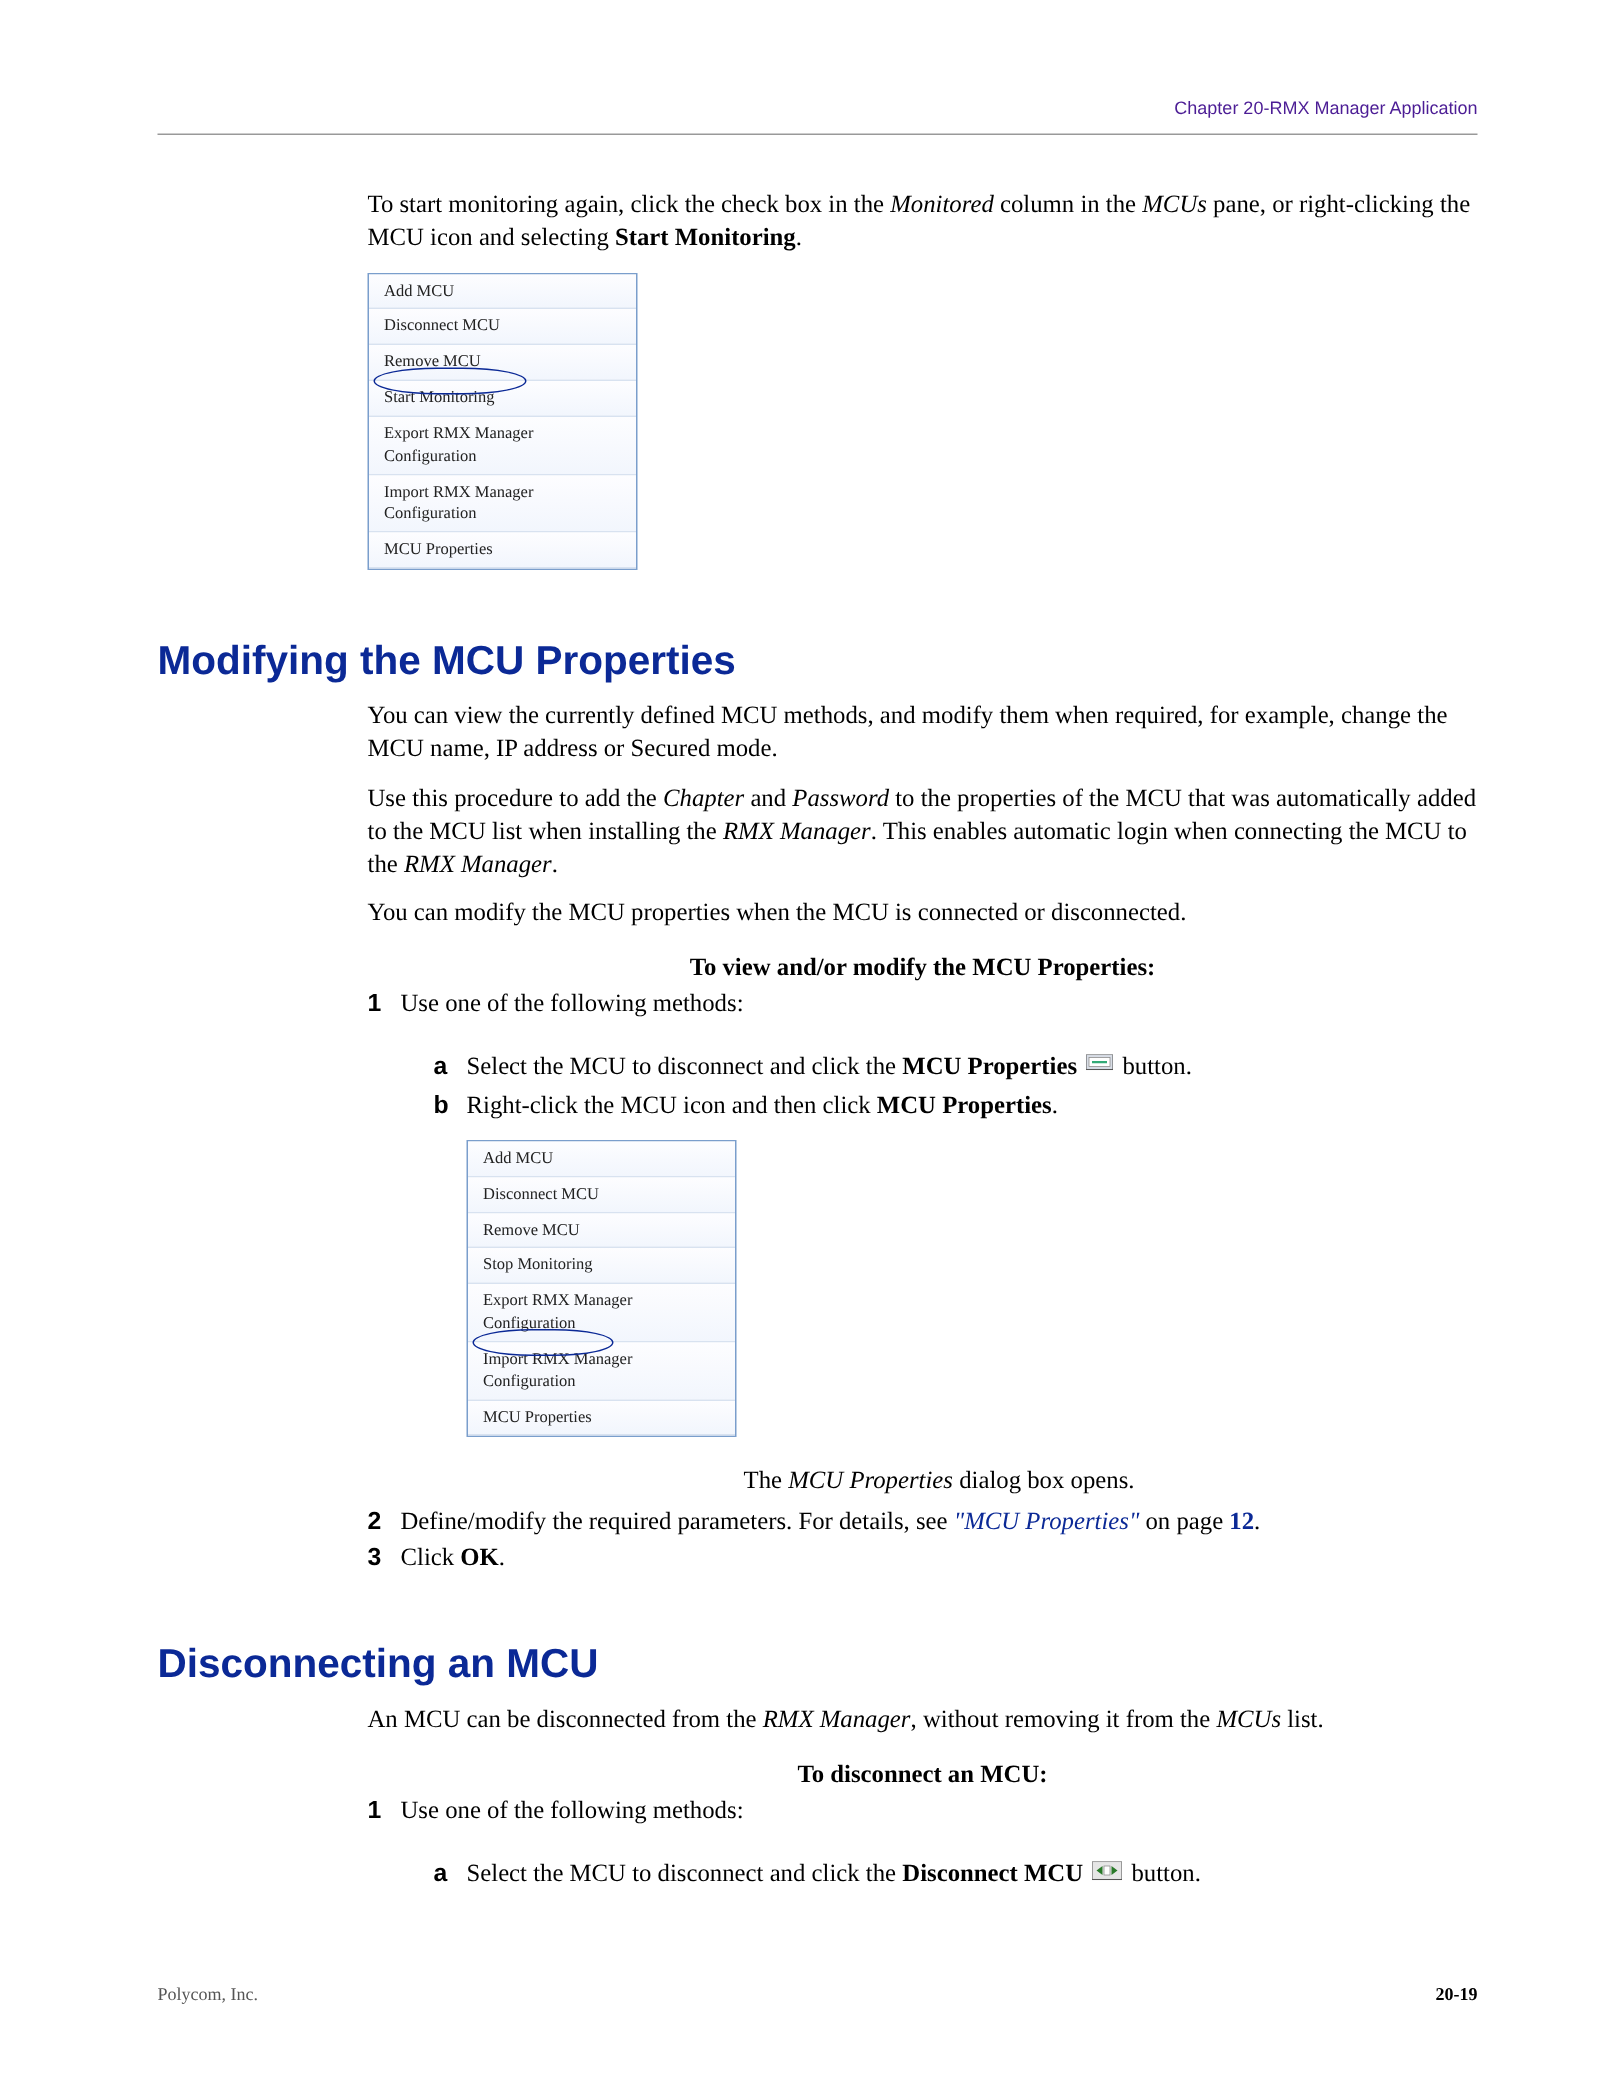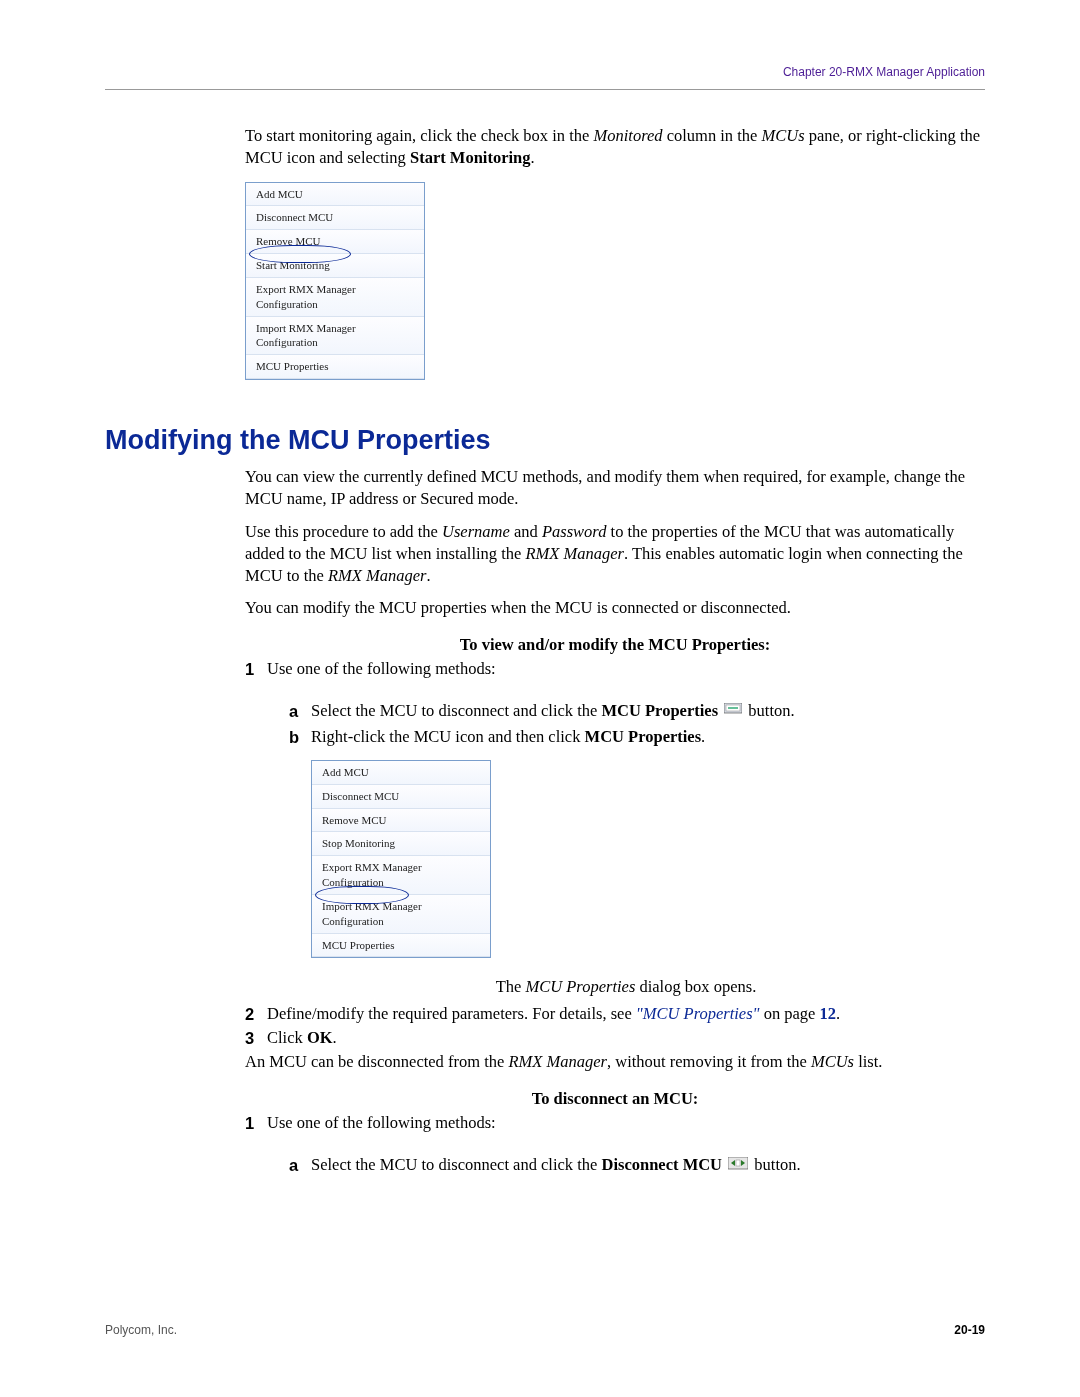--- a/index.html
+++ b/index.html
@@ -94,21 +94,21 @@
   .icon-box {
     display: inline-block;
     vertical-align: middle;
     margin: 0 2px;
   }
   .footer {
     position: absolute;
     left: 105px;
     right: 95px;
     bottom: 60px;
-    font-family: Liberation Sans, sans-serif;
+    font-family: Liberation Serif, serif;
     font-size: 12px;
     color: #555;
     display: flex;
     justify-content: space-between;
   }
   .footer .pg { font-weight: bold; color:#000; }
   .link-blue { color: #0b2996; font-weight: bold; }
 </style>
 </head>
 <body>
@@ -132,21 +132,21 @@
       <div class="menu-item">MCU Properties</div>
       <div class="circle-mark" style="left:3px; top:62px; width:100px; height:16px;"></div>
     </div>
   </div>
 
   <h2>Modifying the MCU Properties</h2>
 
   <div class="body-text">
     <p class="para">You can view the currently defined MCU methods, and modify them when required, for example, change the MCU name, IP address or Secured mode.</p>
     <p class="para-gap">
-      <span>Use this procedure to add the </span><em>Username</em><span> and </span><em>Password</em><span> to the properties of the MCU that was automatically added to the MCU list when installing the </span><em>RMX Manager</em><span>. This enables automatic login when connecting the MCU to the </span><em>RMX Manager</em><span>.</span>
+      <span>Use this procedure to add the </span><em>Chapter</em><span> and </span><em>Password</em><span> to the properties of the MCU that was automatically added to the MCU list when installing the </span><em>RMX Manager</em><span>. This enables automatic login when connecting the MCU to the </span><em>RMX Manager</em><span>.</span>
     </p>
     <p class="para-gap">You can modify the MCU properties when the MCU is connected or disconnected.</p>
 
     <p class="task-heading">To view and/or modify the MCU Properties:</p>
 
     <div class="ol-step">
       <span class="ol-num">1</span>
       <span>Use one of the following methods:</span>
     </div>
 
@@ -197,20 +197,21 @@
       </span>
     </div>
     <div class="ol-step">
       <span class="ol-num">3</span>
       <span>
         <span>Click </span><strong>OK</strong><span>.</span>
       </span>
     </div>
   </div>
 
+  <h2>Disconnecting an MCU</h2>
 
   <div class="body-text">
     <p class="para">
       <span>An MCU can be disconnected from the </span><em>RMX Manager</em><span>, without removing it from the </span><em>MCUs</em><span> list.</span>
     </p>
 
     <p class="task-heading">To disconnect an MCU:</p>
 
     <div class="ol-step">
       <span class="ol-num">1</span>

